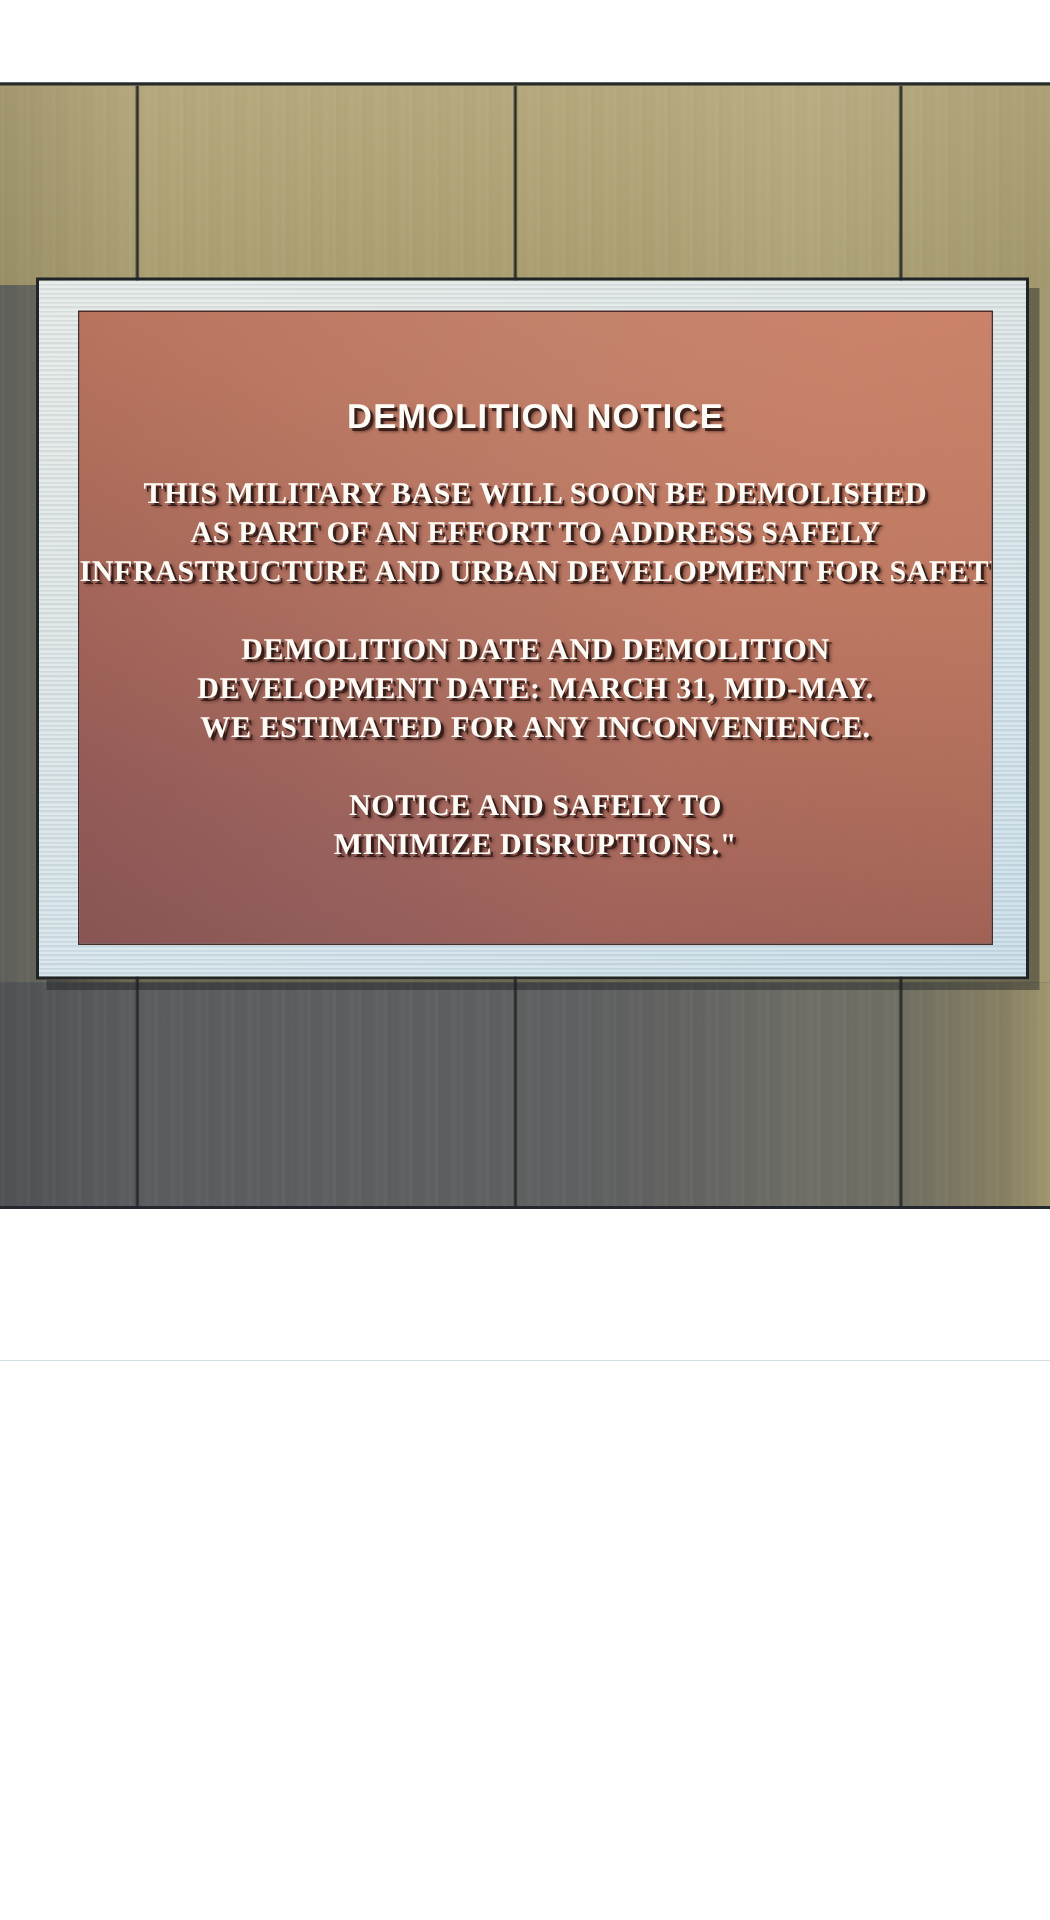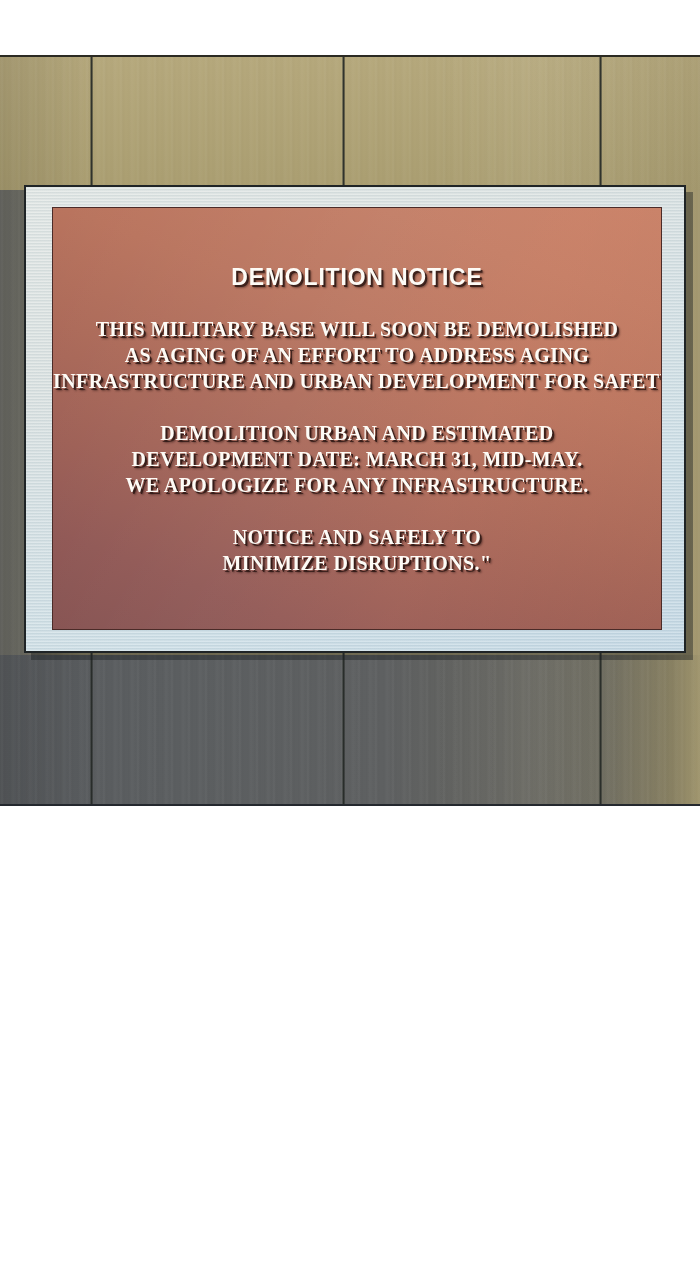--- a/index.html
+++ b/index.html
@@ -244,28 +244,28 @@
 
     <div class="notice-board">
       <div class="board-sheen"></div>
 
       <div class="notice-text">
 
         <div class="notice-title">DEMOLITION NOTICE</div>
 
         <div class="notice-para">
           <span class="ln">THIS MILITARY BASE WILL SOON BE DEMOLISHED</span>
-          <span class="ln">AS AGING OF AN EFFORT TO ADDRESS AGING</span>
+          <span class="ln">AS PART OF AN EFFORT TO ADDRESS SAFELY</span>
           <span class="ln">INFRASTRUCTURE AND URBAN DEVELOPMENT FOR SAFETY.</span>
         </div>
 
         <div class="notice-para">
-          <span class="ln">DEMOLITION URBAN AND ESTIMATED</span>
+          <span class="ln">DEMOLITION DATE AND DEMOLITION</span>
           <span class="ln">DEVELOPMENT DATE: MARCH 31, MID-MAY.</span>
-          <span class="ln">WE APOLOGIZE FOR ANY INFRASTRUCTURE.</span>
+          <span class="ln">WE ESTIMATED FOR ANY INCONVENIENCE.</span>
         </div>
 
         <div class="notice-para">
           <span class="ln">NOTICE AND SAFELY TO</span>
           <span class="ln">MINIMIZE DISRUPTIONS."</span>
         </div>
 
       </div>
     </div>
   </div>

